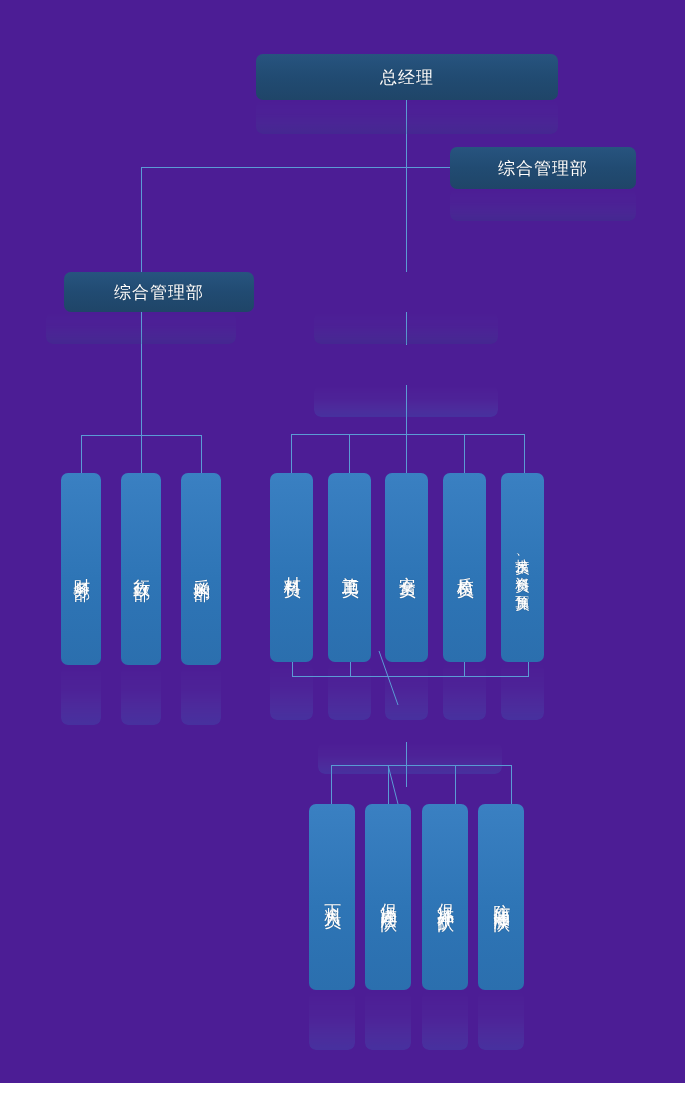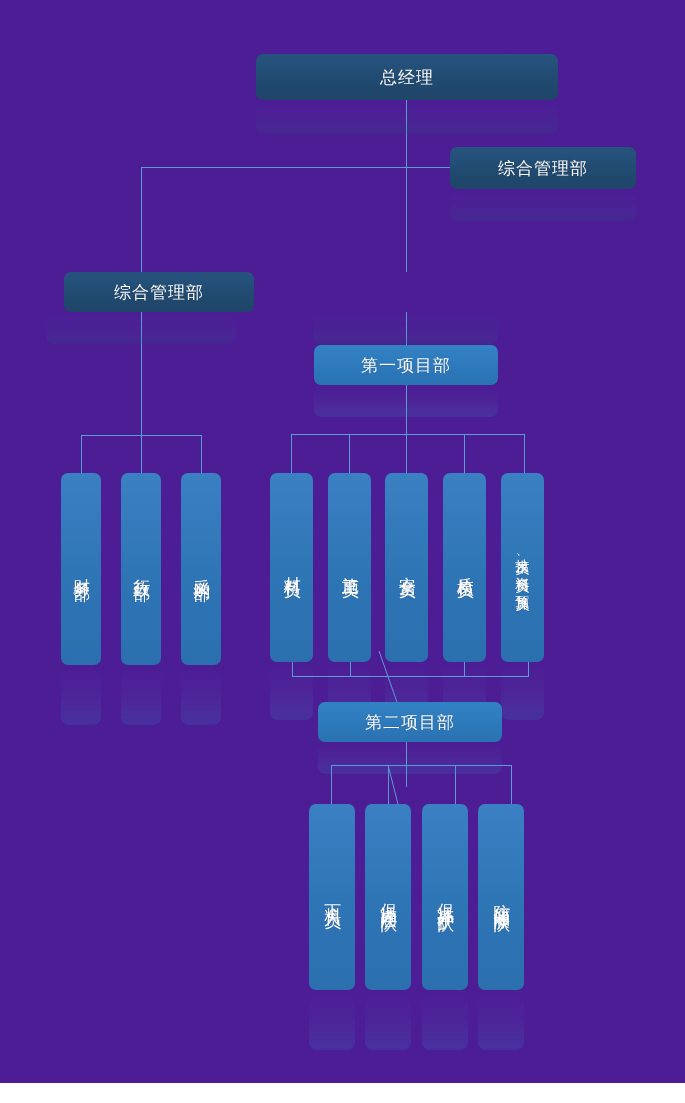--- a/index.html
+++ b/index.html
@@ -169,23 +169,21 @@
   <div class="reflection light" style="left:422px; top:990px; width:46px; height:60px;" aria-hidden="true"></div>
   <div class="reflection light" style="left:478px; top:990px; width:46px; height:60px;" aria-hidden="true"></div>
 
   <div class="box dark h-text" style="left:256px; top:54px; width:302px; height:46px;">总经理</div>
 
   <div class="box dark h-text" style="left:450px; top:147px; width:186px; height:42px;">综合管理部</div>
 
   <div class="box dark h-text" style="left:64px; top:272px; width:190px; height:40px;">综合管理部</div>
 
 
-  <div class="box mid h-text" style="left:314px; top:345px; width:184px; height:40px;">第一项目部</div>
 
-  <div class="box mid h-text" style="left:318px; top:702px; width:184px; height:40px;">第二项目部</div>
 
   <div class="box light v-text" style="left:61px; top:473px; width:40px; height:192px;">财务部</div>
   <div class="box light v-text" style="left:121px; top:473px; width:40px; height:192px;">行政部</div>
   <div class="box light v-text" style="left:181px; top:473px; width:40px; height:192px;">采购部</div>
 
   <div class="box light v-text" style="left:270px; top:473px; width:43px; height:189px;">材料员</div>
   <div class="box light v-text" style="left:328px; top:473px; width:43px; height:189px;">施工员</div>
   <div class="box light v-text" style="left:385px; top:473px; width:43px; height:189px;">安全员</div>
   <div class="box light v-text" style="left:443px; top:473px; width:43px; height:189px;">质检员</div>
   <div class="box light v-text small" style="left:501px; top:473px; width:43px; height:189px;">技术员、资料员、预算员</div>

